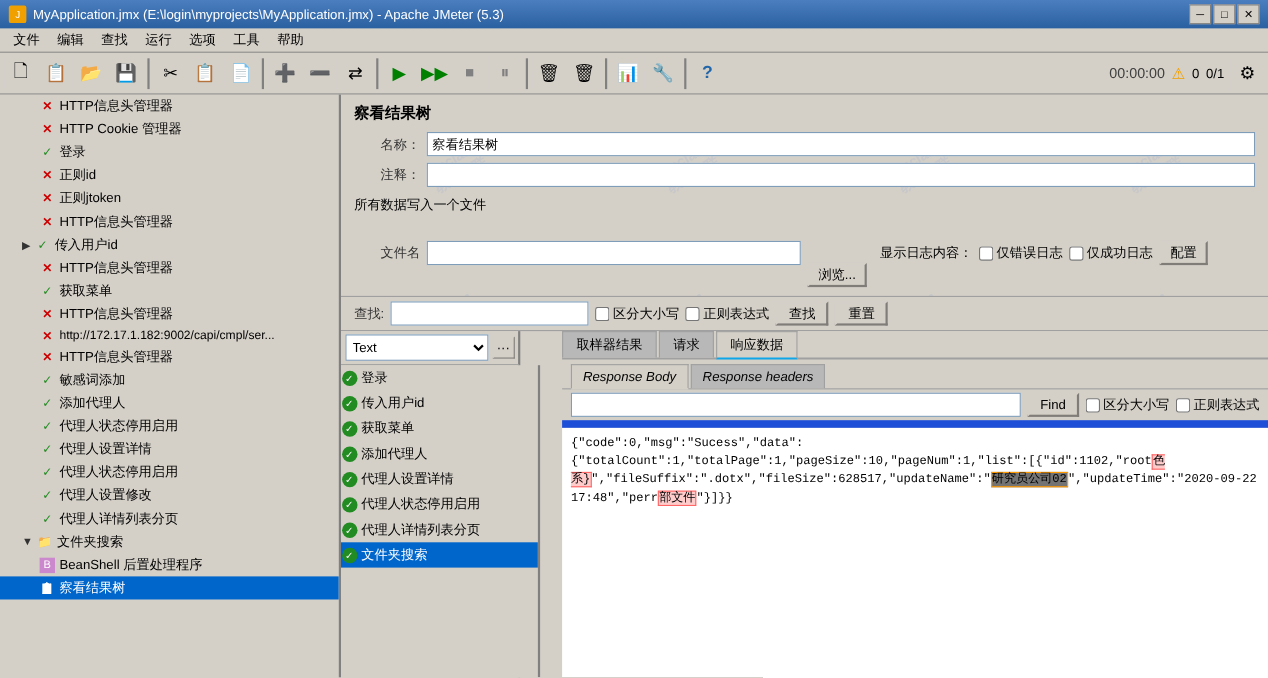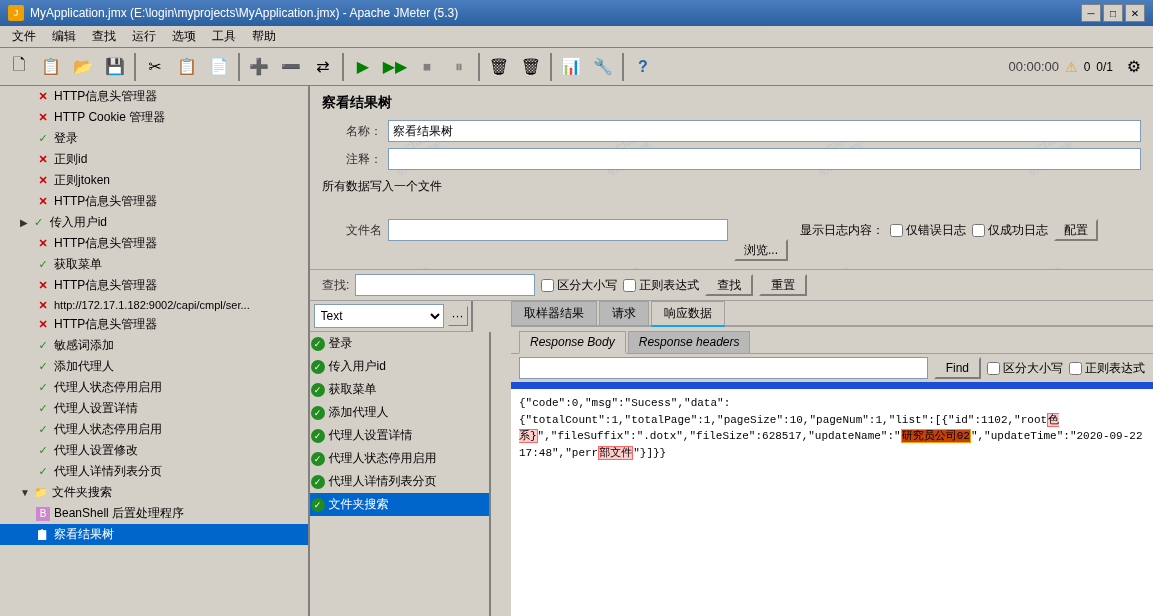--- a/index.html
+++ b/index.html
@@ -92,21 +92,21 @@
 
     
     .response-toolbar { display: flex; align-items: center; gap: 6px; padding: 3px 8px; border-bottom: 7px solid #1d4ed8; }
     .response-search { flex: 1; height: 22px; border: 1px solid #7f9db9; background: white; padding: 1px 4px; font-size: 12px; }
     .btn-find { height: 22px; padding: 0 10px; background: #d4d0c8; border: 2px outset #d4d0c8; font-size: 12px; cursor: pointer; }
     .response-check { display: flex; align-items: center; gap: 3px; font-size: 12px; }
 
     
     .response-body { flex: 1; background: white; padding: 6px 8px; font-size: 11px; font-family: 'Courier New', monospace; overflow: auto; color: #000; line-height: 1.5; }
     .response-body .highlight-red { background: #ffcccc; border: 1px solid #ff6666; display: inline; }
-    .response-body .highlight-orange { background: #c2410c; border: 1px solid #ff9900; display: inline; }
+    .response-body .highlight-orange { background: #737373; border: 1px solid #ff9900; display: inline; }
 
     
     ::-webkit-scrollbar { width: 14px; height: 14px; }
     ::-webkit-scrollbar-track { background: #d4d0c8; }
     ::-webkit-scrollbar-thumb { background: #a0a0a0; border: 1px solid #808080; }
     .toolbar-timer-section { display: flex; align-items: center; gap: 6px; margin-left: auto; }
     .warning-icon { color: #f0a000; font-size: 14px; }
   </style>
 </head>
 <body>

